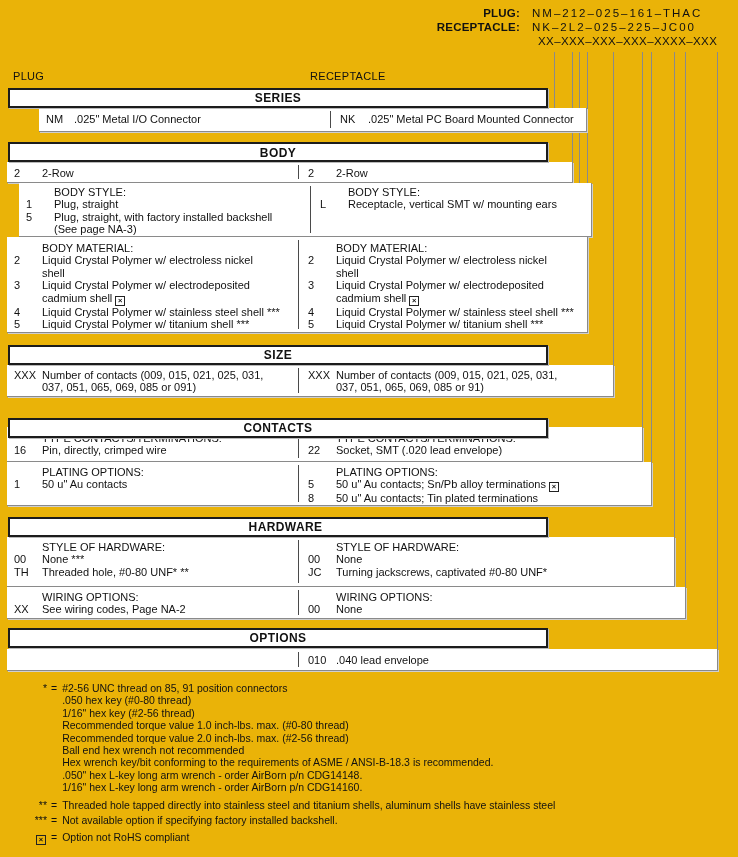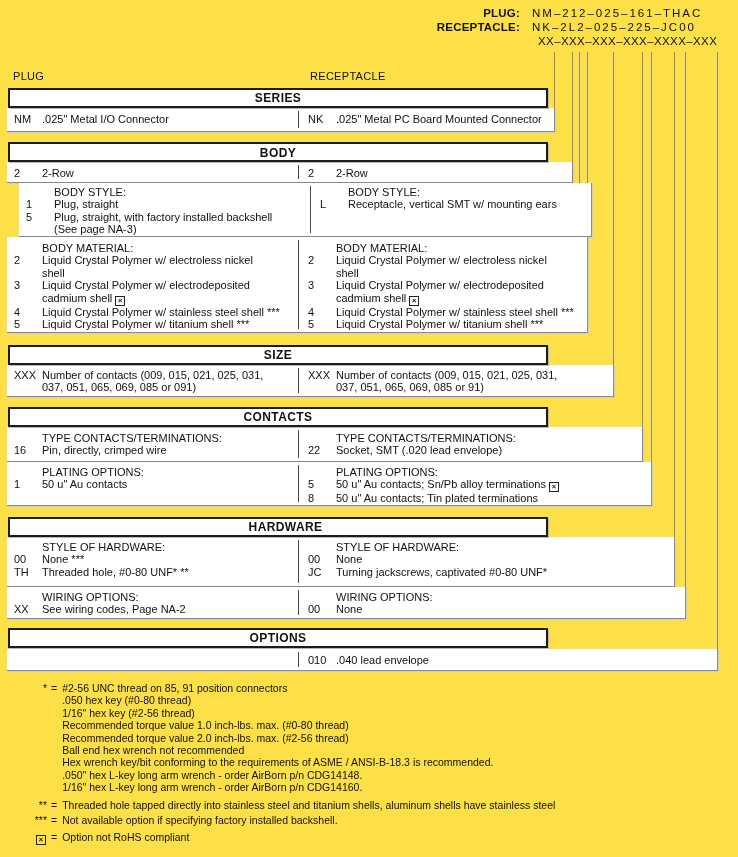--- a/index.html
+++ b/index.html
@@ -1,18 +1,18 @@
 <!DOCTYPE html>
 <html><head>
 <meta charset="utf-8">
 <style>
   html,body{margin:0;padding:0;background:#fff;}
   body{width:738px;height:857px;position:relative;overflow:hidden;
        font-family:"Liberation Sans","DejaVu Sans",sans-serif;color:#111;}
-  .page{position:absolute;inset:0;background:#fde047;}
+  .page{position:absolute;inset:0;background:#eab308;}
 
   
   .pn-block{position:absolute;top:6px;left:320px;right:2px;}
   .pn-row{display:flex;align-items:baseline;height:14px;line-height:14px;}
   .pn-label{flex:0 0 200px;text-align:right;font-weight:bold;font-size:11.5px;letter-spacing:.2px;}
   .pn-value{margin-left:12px;font-size:11.5px;letter-spacing:2px;white-space:nowrap;}
   .pn-value.tmpl{letter-spacing:.4px;margin-left:18px;}
 
   
   .col-head{position:absolute;top:70px;font-size:11px;letter-spacing:.3px;text-align:right;}
@@ -79,40 +79,40 @@
   <div id="diagram">
       <div class="sec-head" style="top: 88px;">
         <span>SERIES</span>
       </div>
       <div class="sec-head" style="top: 142px; align-items: flex-end;">
         <span>BODY</span>
       </div>
       <div class="sec-head" style="top: 345px;">
         <span>SIZE</span>
       </div>
-      <div class="sec-head" style="top: 407px;">
+      <div class="sec-head" style="top: 418px;">
         <span>CONTACTS</span>
       </div>
       <div class="sec-head" style="top: 517px; padding-left: 15px;">
         <span>HARDWARE</span>
       </div>
       <div class="sec-head" style="top: 628px;">
         <span>OPTIONS</span>
       </div>
       <div class="conn" style="left: 554px; top: 52px; height: 57px;"></div>
       <div class="conn" style="left: 572px; top: 52px; height: 111px;"></div>
       <div class="conn" style="left: 579px; top: 52px; height: 132px;"></div>
       <div class="conn" style="left: 587px; top: 52px; height: 186px;"></div>
       <div class="conn" style="left: 613px; top: 52px; height: 314px;"></div>
       <div class="conn" style="left: 642px; top: 52px; height: 376px;"></div>
       <div class="conn" style="left: 651px; top: 52px; height: 411px;"></div>
       <div class="conn" style="left: 674px; top: 52px; height: 486px;"></div>
       <div class="conn" style="left: 685px; top: 52px; height: 536px;"></div>
       <div class="conn" style="left: 717px; top: 52px; height: 598px;"></div>
-      <div class="sub" style="top: 108px; height: 24px; width: 548px;">
+      <div class="sub" style="top: 108px; height: 24px; width: 548px; margin-left: 32px;">
         <div class="cdiv" style="top: 3px; bottom: 3px;"></div>
         <div class="colL" style="top: 5px;">
           <div class="item">
             <span class="code">NM</span>
             <span class="lines">
               <div>.025" Metal I/O Connector</div>
             </span>
           </div>
         </div>
         <div class="colR" style="top: 5px;">

